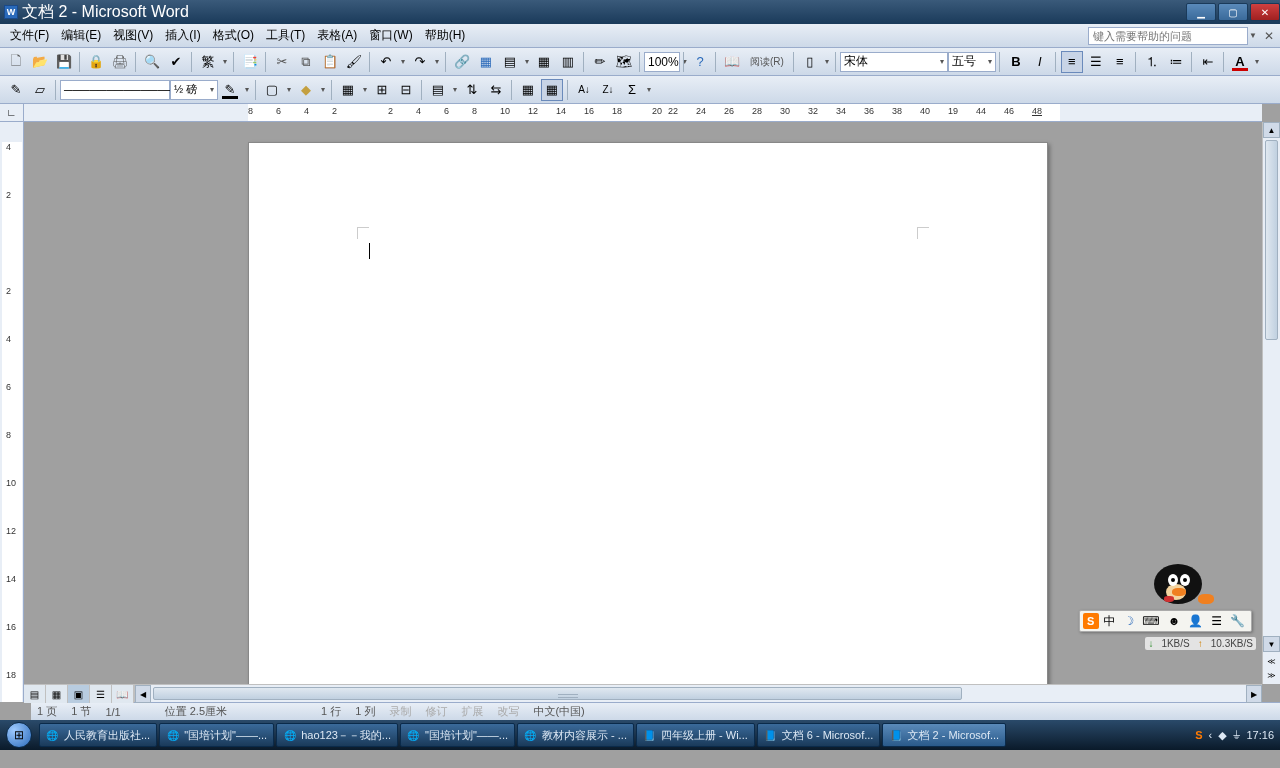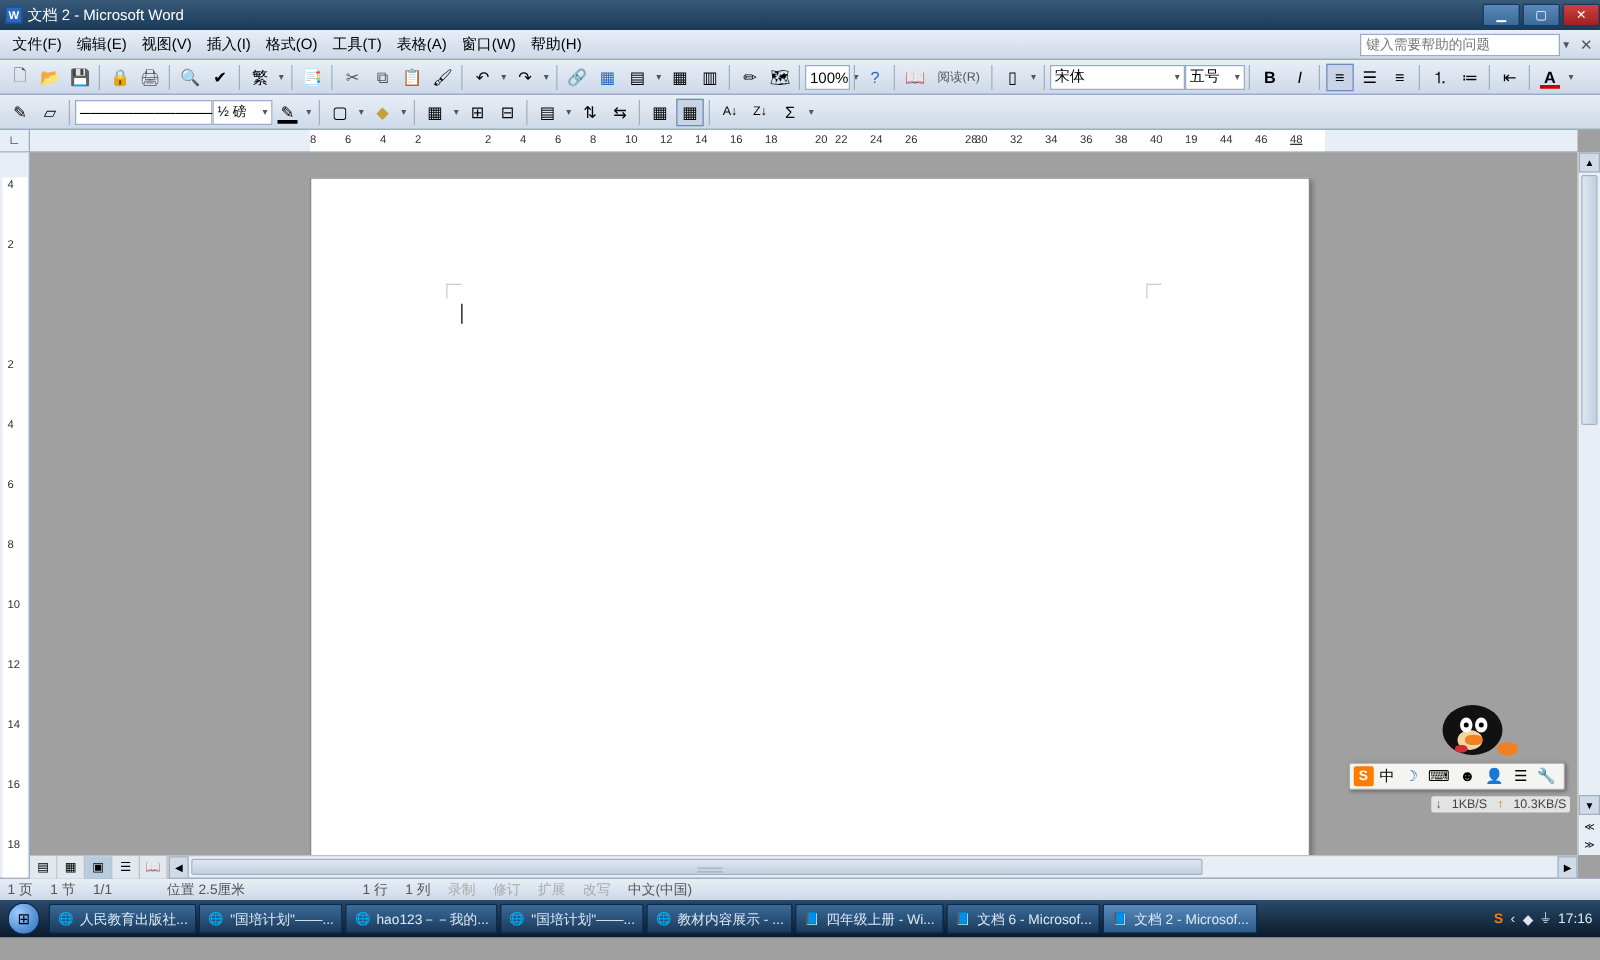--- a/index.html
+++ b/index.html
@@ -1,21 +1,21 @@
 <!DOCTYPE html>
 <html><head>
 <meta charset="utf-8">
 <style>
 * { margin: 0; padding: 0; box-sizing: border-box; }
 body { font-family: "Microsoft YaHei", SimSun, Arial, sans-serif; font-size: 12px; overflow: hidden; background: #a0a0a0; }
 
 
 .titlebar { height: 24px; background: linear-gradient(#3a5a7a, #1a3a5a); color: white; display: flex; align-items: center; padding-left: 4px; }
 .titlebar .icon { width: 14px; height: 14px; background: #2a6aba; border: 1px solid #1a4a8a; margin-right: 4px; display:flex; align-items:center; justify-content:center; font-size:9px; color:white; font-weight:bold; }
-.titlebar .title { flex: 0 0 auto; font-size: 12px; }
+.titlebar .title { flex: 0 0 auto; font-size: 16px; }
 .titlebar .spacer { flex:1; }
 .titlebar .winbtns { display:flex; }
 .titlebar .winbtn { width: 30px; height: 18px; margin-left:2px; background: linear-gradient(#5a8aba,#3a6a9a); border:1px solid #1a3a5a; border-radius:2px; display:flex; align-items:center; justify-content:center; color:white; font-size:10px; }
 .titlebar .winbtn.close { background: linear-gradient(#d04040,#a02020); }
 
 
 .menubar { height: 24px; background: linear-gradient(#e8eef6, #cdd9e8); border-bottom: 1px solid #9aaccb; display:flex; align-items:center; padding-left:4px; }
 .menubar .mitem { padding: 18px 6px; cursor: default; font-size: 12px; }
 .menubar .mspacer { flex:1; }
 .menubar .helpbox { width: 160px; height: 18px; background: white; border:1px solid #9aaccb; color:#888; font-size:11px; padding:1px 4px; }
@@ -73,21 +73,21 @@
 .hscroll { position:absolute; left:24px; right:18px; bottom:0; height:18px; background:#e8eef6; border-top:1px solid #c0c0c0; display:flex; }
 .viewbtns { display:flex; }
 .viewbtn { width:22px; height:18px; border-right:1px solid #c0c0c0; display:flex; align-items:center; justify-content:center; font-size:10px; background:#e0e8f0; }
 .hscroll .track { flex:1; position:relative; border-left:1px solid #c0c0c0; }
 .hscroll .arr { position:absolute; top:0; width:16px; height:18px; background:#d0dae8; border:1px solid #a0b0c0; display:flex; align-items:center; justify-content:center; font-size:8px; }
 .hscroll .arr.l { left:0; } .hscroll .arr.r { right:0; }
 .hscroll .thumb { position:absolute; left:18px; right:300px; top:2px; bottom:2px; background:linear-gradient(#e0e8f0,#c0d0e0); border:1px solid #a0b0c0; border-radius:2px; }
 .hhandle { position:absolute; left:50%; top:6px; width:20px; height:4px; border-top:1px solid #a0b0c0; border-bottom:1px solid #a0b0c0; }
 
 
-.statusbar { height:18px; background: linear-gradient(#e8eef6, #cdd9e8); border-top:1px solid #9aaccb; display:flex; align-items:center; font-size:11px; color:#555; padding-left:6px; gap:14px; }
+.statusbar { height:18px; background: linear-gradient(#e8eef6, #cdd9e8); border-top:1px solid #9aaccb; display:flex; align-items:center; font-size:11px; color:#555; padding-left:6px; gap:14px;margin-left:31px; }
 .statusbar .dim { color:#aaa; }
 
 
 .imebar { position:absolute; right:10px; bottom:52px; height:22px; background:#f4f4f0; border:1px solid #aaa; border-radius:2px; display:flex; align-items:center; gap:2px; padding:0 3px; font-size:12px; box-shadow:1px 1px 3px rgba(0,0,0,.3); }
 .imebar .sogou { width:16px; height:16px; background:#ff7a00; color:white; font-weight:bold; display:flex; align-items:center; justify-content:center; border-radius:2px; font-size:11px;}
 .imebar .pill { padding:0 3px; }
 
 
 .taskbar { height:30px; background: linear-gradient(#2a4a6a, #0a1a2a); display:flex; align-items:center; }
 .startorb { width:38px; height:30px; display:flex; align-items:center; justify-content:center; }
@@ -268,21 +268,21 @@
         <div class="tick" style="left: 224px;">8</div>
         <div class="tick" style="left: 252px;">10</div>
         <div class="tick" style="left: 280px;">12</div>
         <div class="tick" style="left: 308px;">14</div>
         <div class="tick" style="left: 336px;">16</div>
         <div class="tick" style="left: 364px;">18</div>
         <div class="tick" style="left: 392px; margin-left: 12px;">20</div>
         <div class="tick" style="left: 420px;">22</div>
         <div class="tick" style="left: 448px;">24</div>
         <div class="tick" style="left: 476px;">26</div>
-        <div class="tick" style="left: 524px;">28</div>
+        <div class="tick" style="left: 504px;">28</div>
         <div class="tick" style="left: 532px;">30</div>
         <div class="tick" style="left: 560px;">32</div>
         <div class="tick" style="left: 588px;">34</div>
         <div class="tick" style="left: 616px;">36</div>
         <div class="tick" style="left: 644px;">38</div>
         <div class="tick" style="left: 672px;">40</div>
         <div class="tick" style="left: 700px;">19</div>
         <div class="tick" style="left: 728px;">44</div>
         <div class="tick" style="left: 756px;">46</div>
         <div class="tick" style="left: 784px; text-decoration: underline;">48</div>

